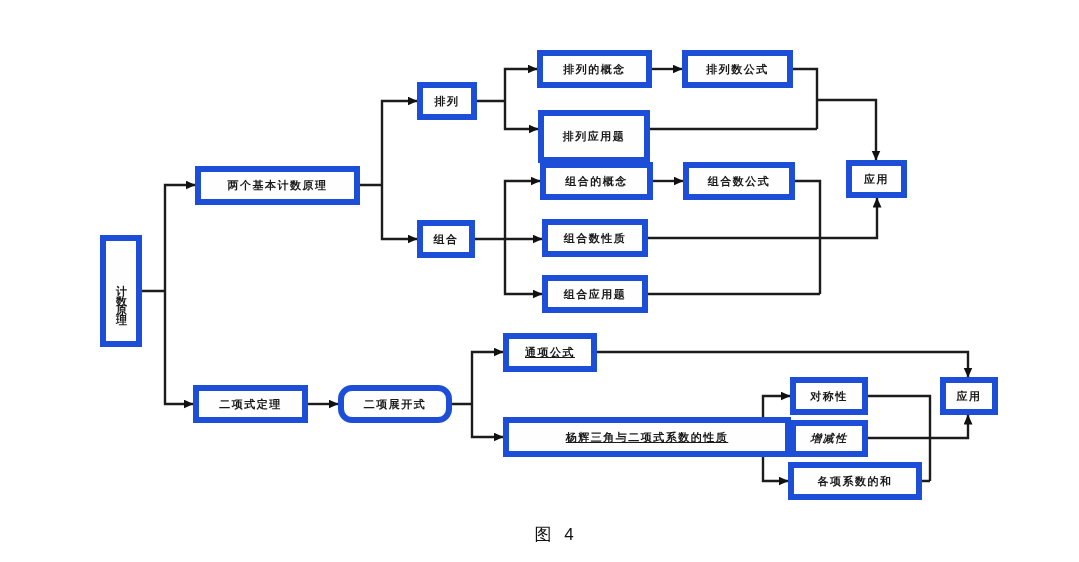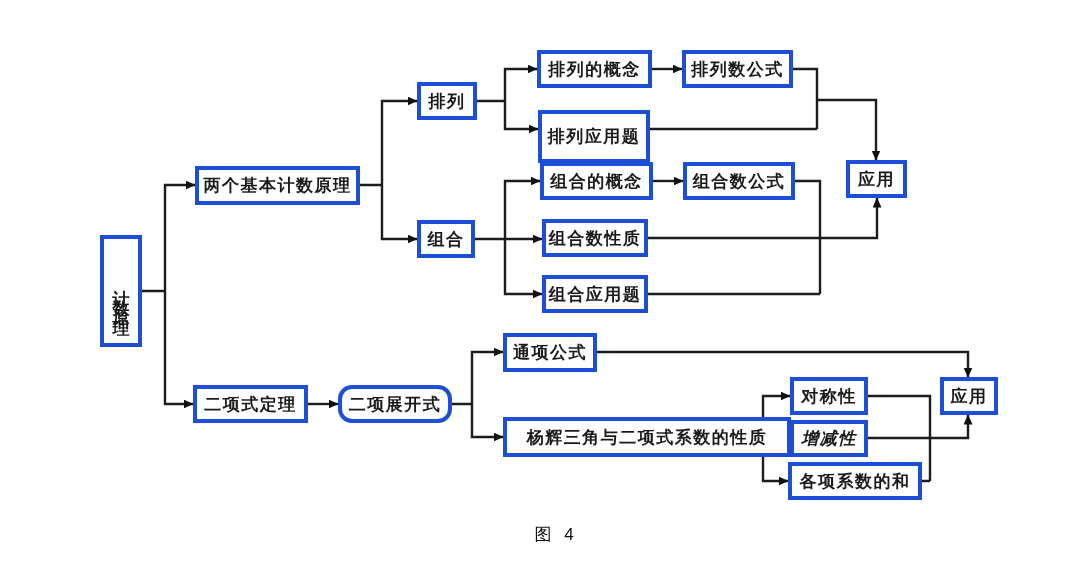--- a/index.html
+++ b/index.html
@@ -17,23 +17,23 @@
     width: 1079px; height: 562px;
     z-index: 1;
   }
   .node {
     position: absolute;
     box-sizing: border-box;
     display: flex;
     align-items: center;
     justify-content: center;
     background: #fefefe;
-    border: 4px solid #1d4ed8;
+    border: 6px solid #1d4ed8;
     color: #1a1a1a;
-    font-size: 17px;
+    font-size: 11px;
     font-weight: 700;
     letter-spacing: 1.5px;
     text-align: center;
     white-space: nowrap;
     z-index: 2;
   }
   .node.vertical {
     writing-mode: vertical-lr;
     text-orientation: upright;
     letter-spacing: 10px;
@@ -48,22 +48,22 @@
   #n-perm-concept   { left:537px; top:50px;  width:115px; height:38px;  }
   #n-perm-formula   { left:682px; top:50px;  width:111px; height:38px;  }
   #n-perm-problems  { left:538px; top:110px; width:112px; height:53px;  }
   #n-comb-concept   { left:540px; top:162px; width:113px; height:38px;  }
   #n-comb-formula   { left:683px; top:162px; width:112px; height:38px;  }
   #n-comb-properties{ left:542px; top:219px; width:106px; height:38px;  }
   #n-comb-problems  { left:542px; top:275px; width:106px; height:38px;  }
   #n-app-top        { left:846px; top:160px; width:61px;  height:38px;  }
   #n-binom          { left:193px; top:385px; width:115px; height:38px;  }
   #n-expansion      { left:338px; top:385px; width:114px; height:38px;border-radius:14px;  }
-  #n-general-term   { left:503px; top:333px; width:94px;  height:39px;  }
-  #n-yanghui        { left:503px; top:417px; width:288px; height:40px;  }
+  #n-general-term   { left:503px; top:333px; width:94px;  height:39px;text-decoration:underline;  }
+  #n-yanghui        { left:503px; top:417px; width:288px; height:40px;text-decoration:underline;  }
   #n-symmetry       { left:790px; top:377px; width:78px;  height:38px;  }
   #n-monotonicity   { left:790px; top:420px; width:78px;  height:37px;font-style:italic;  }
   #n-coeff-sum      { left:788px; top:462px; width:134px; height:38px;  }
   #n-app-bottom     { left:940px; top:377px; width:58px;  height:38px;  }
 
   .caption {
     position: absolute;
     left: 496px; top: 523px; width: 120px;
     text-align: center;
     font-size: 17px;

